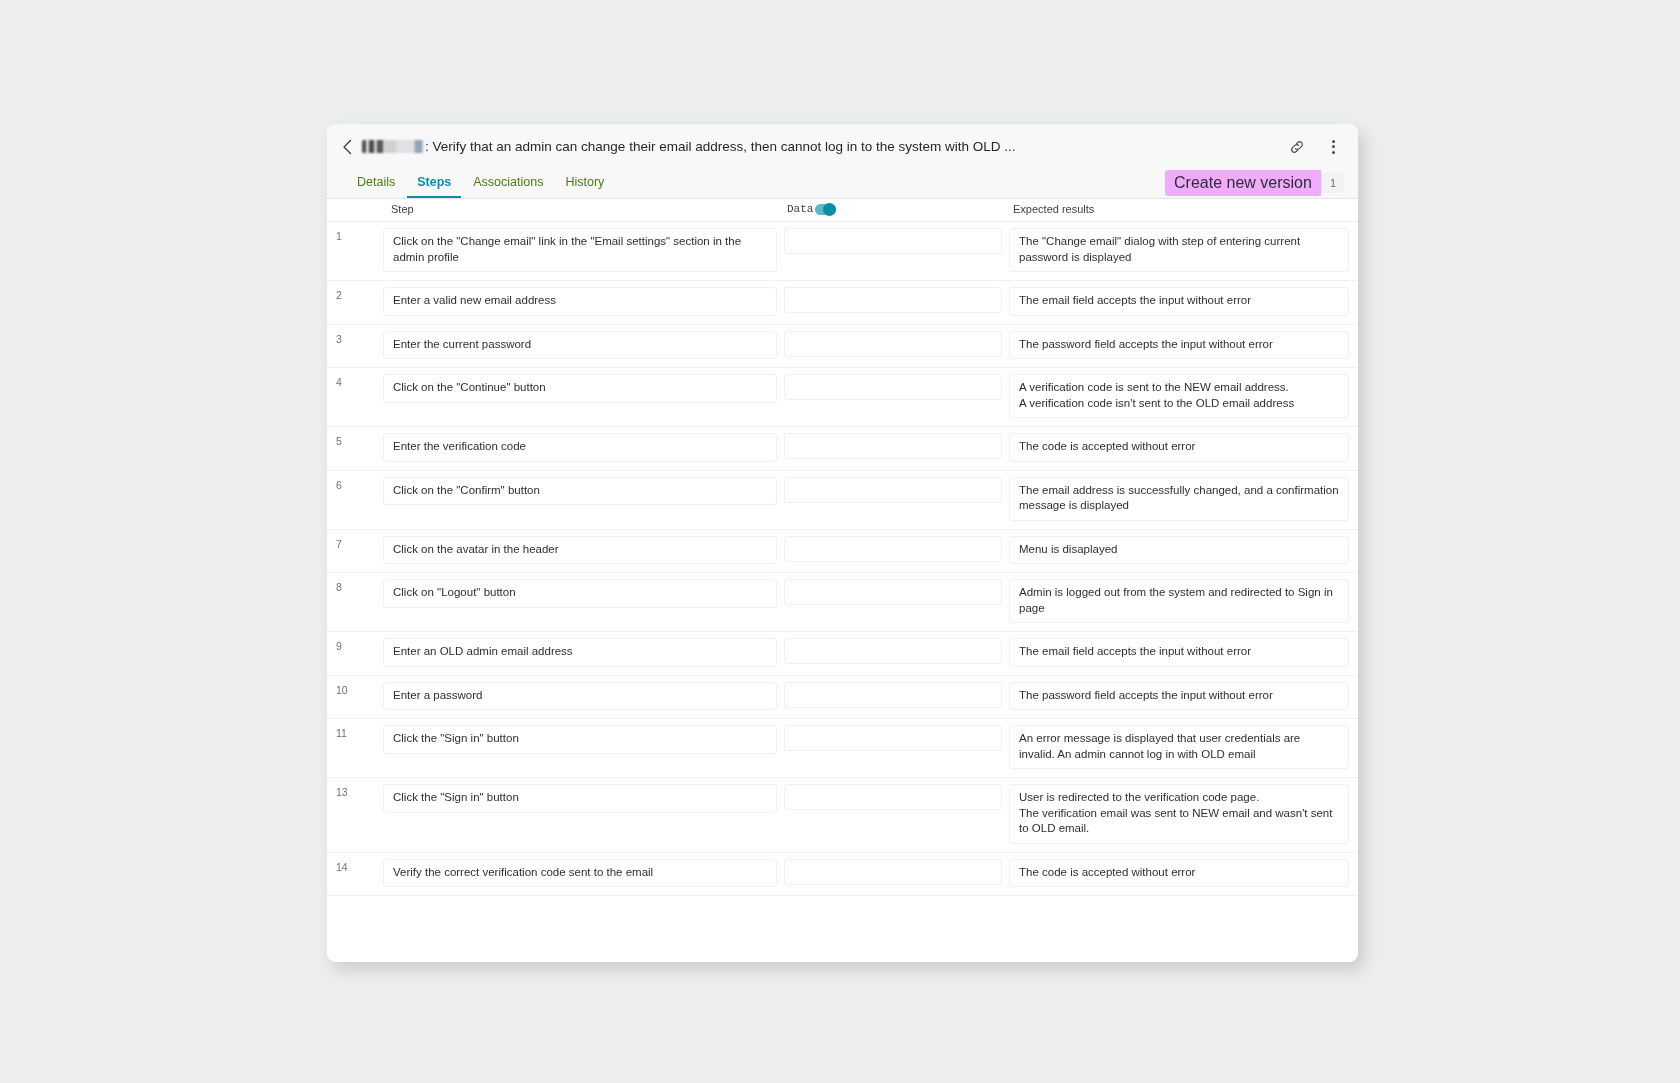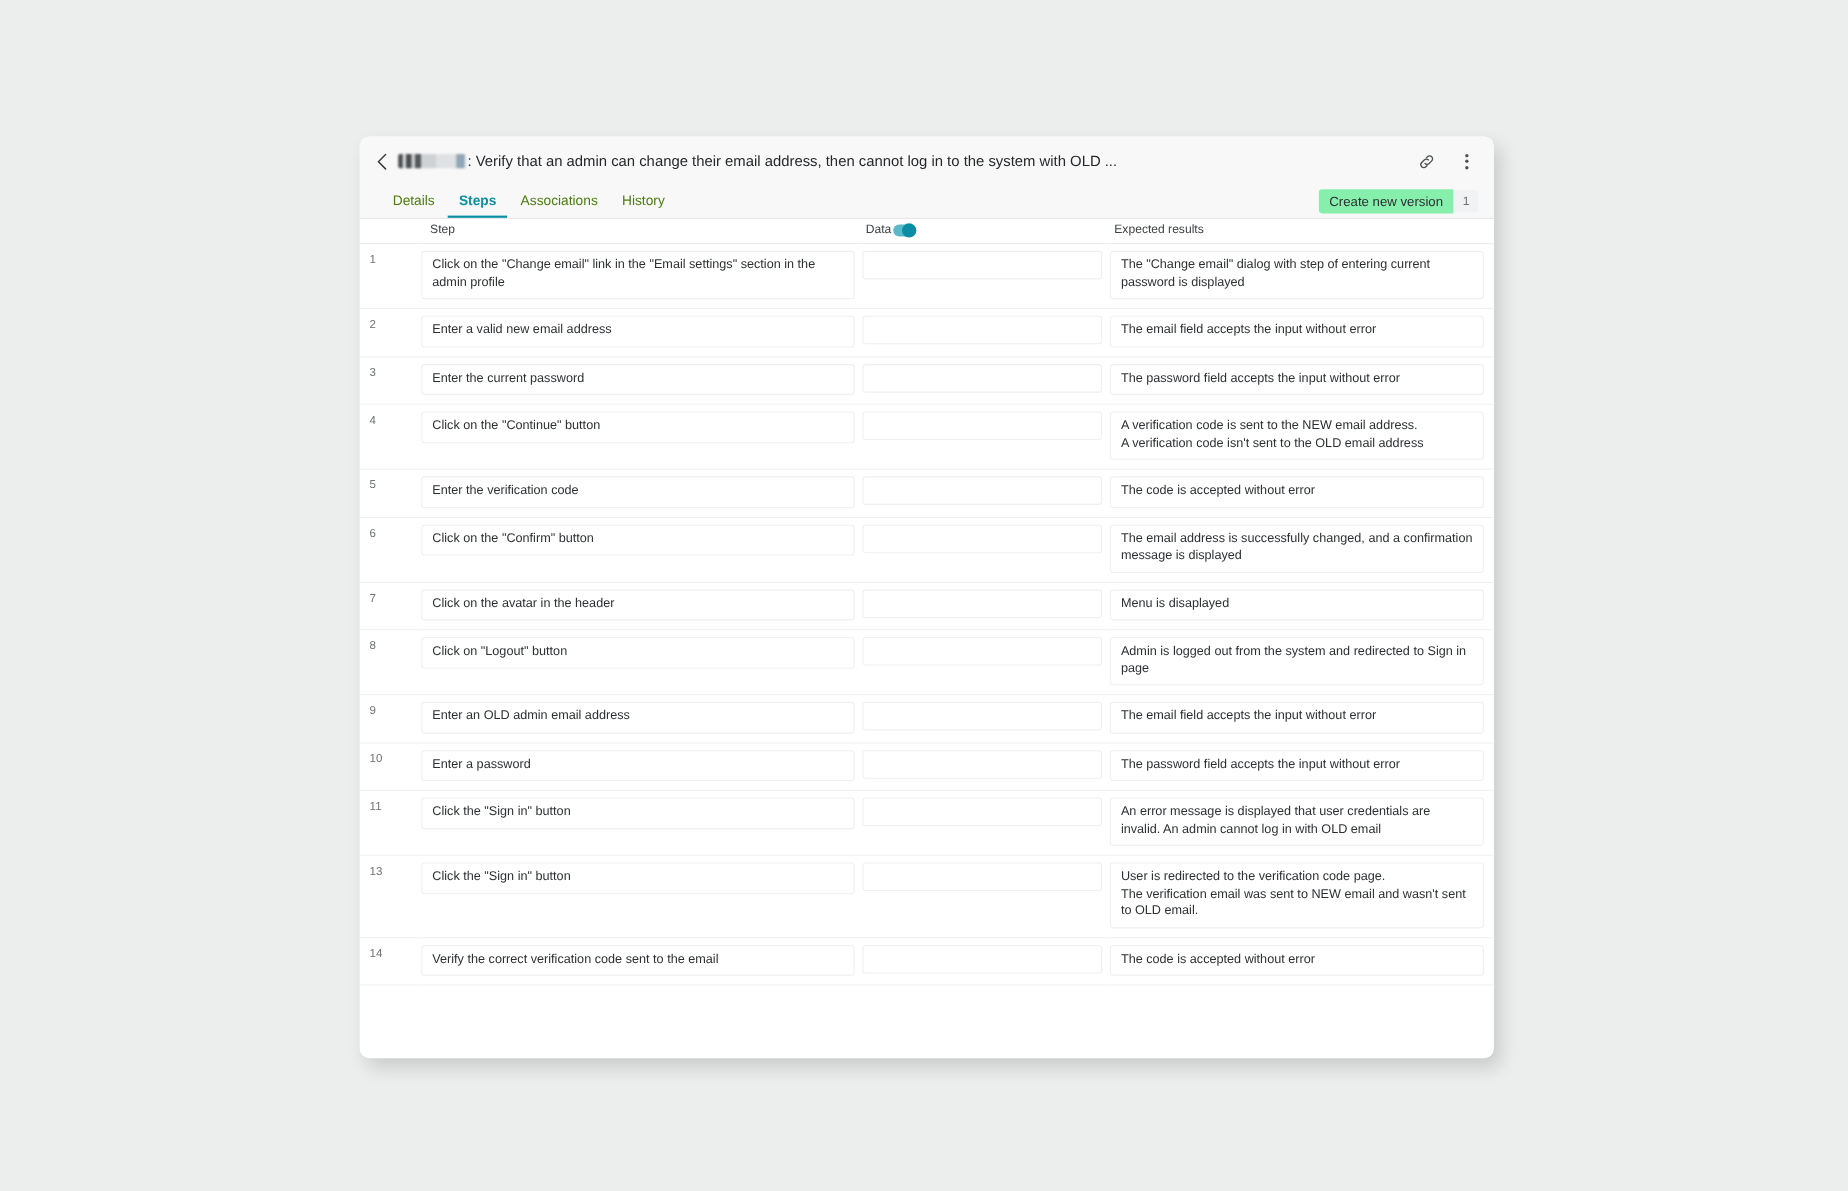--- a/index.html
+++ b/index.html
@@ -91,23 +91,23 @@
     color: #4d7c0f;
     padding: 0 10px 1px 10px;
     display: flex; align-items: center;
     cursor: pointer;
     border-bottom: 2px solid transparent;
     white-space: nowrap;
   }
   .tab.active { color: #0b8ea3; border-bottom-color: #0b8ea3; font-weight: 600; }
   .tabs-right { margin-left: auto; display: flex; align-items: center; gap: 0; padding-bottom: 2px;}
   .create-version {
-    font-size: 12px;
+    font-size: 16px;
     color: #2c2f33;
-    background: #86efac;
+    background: #f0abfc;
     border: none;
     border-radius: 3px 0 0 3px;
     padding: 4px 9px;
     cursor: pointer;
     font-family: inherit;
     white-space: nowrap;
   }
   .version-badge {
     font-size: 11px;
     color: #6b6f73;
@@ -174,21 +174,21 @@
     text-align: left;
     padding: 4px 0 6px 0;
     border-bottom: 1px solid #ededee;
     background: #ffffff;
     vertical-align: middle;
     margin-left: 28px;
   }
   thead th.h-step { padding-left: 8px; }
   thead th.h-data { padding-left: 6px; }
   thead th.h-exp  { padding-left: 8px; }
-  .data-head { display: flex; align-items: center; gap: 2px; }
+  .data-head { display: flex; align-items: center; gap: 2px; font-family: Liberation Mono, monospace; }
   .toggle {
     width: 21px; height: 11px;
     background: #5bb8c6;
     border-radius: 6px;
     position: relative;
     cursor: pointer;
     display: inline-block;
   }
   .toggle::after {
     content: "";

